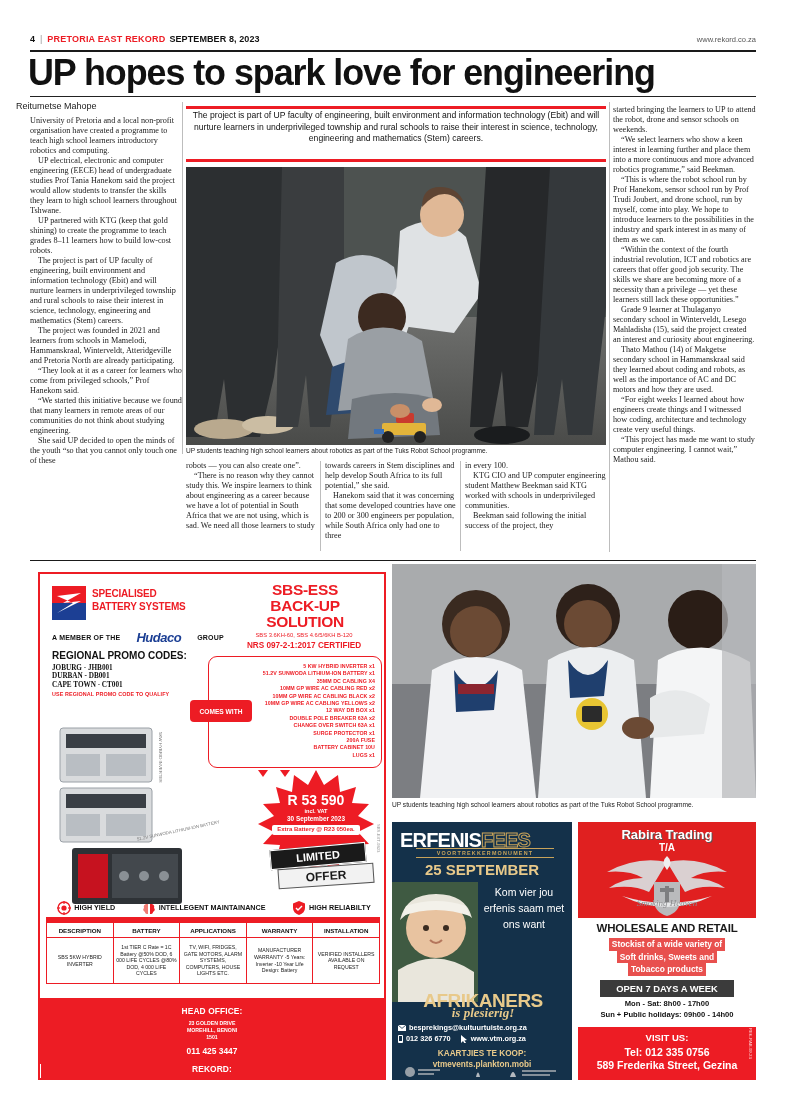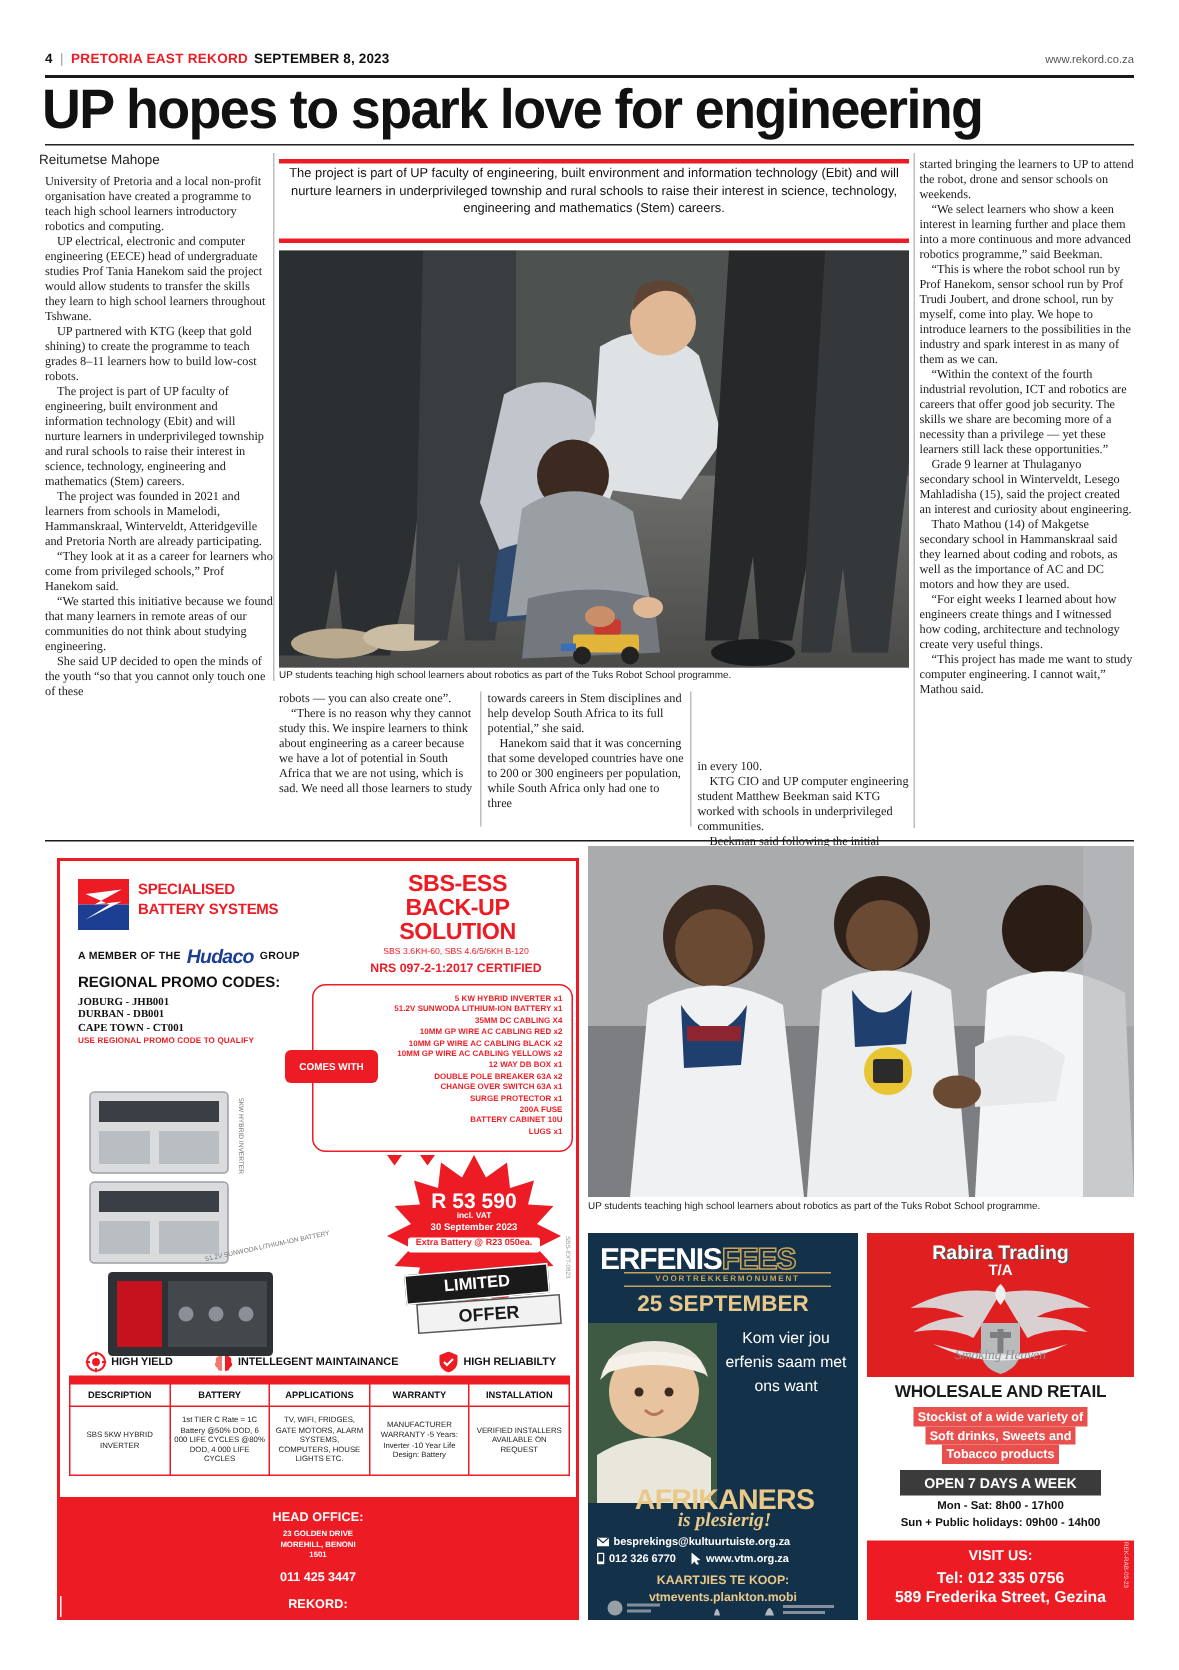--- a/index.html
+++ b/index.html
@@ -29,21 +29,21 @@
     position:absolute; left:28px; top:54px; width:730px;
     font-family:"Liberation Sans", sans-serif;
     font-weight:700; font-size:37px; line-height:38px;
     letter-spacing:-1.1px; color:#111;
     transform: scaleX(0.97); transform-origin: left top;
   }
   .headline-rule { position:absolute; left:30px; top:95px; width:726px; height:1px; background:#222; }
 
   
   .byline {
-    position:absolute; left:26px; top:101px; width:150px;
+    position:absolute; left:16px; top:101px; width:150px;
     font-family:"Liberation Sans", sans-serif;
     font-size:9px; color:#222;
   }
   .col-text {
     font-size:8.2px; line-height:10.0px; color:#1b1b1b;
     text-align:left; font-family:"Liberation Serif", serif;
   }
   .col-text p { text-indent:8px; margin:0; }
   .col-text p.first { text-indent:0; }
 
@@ -65,21 +65,21 @@
     overflow:hidden; background:#30343a;
   }
   .cap-main {
     position:absolute; left:186px; top:447px; width:420px;
     font-family:"Liberation Sans", sans-serif; font-size:6.6px; line-height:8px; color:#222;
   }
 
   
   .colm1 { position:absolute; left:186px; top:461px; width:130px; }
   .colm2 { position:absolute; left:325px; top:461px; width:131px; }
-  .colm3 { position:absolute; left:465px; top:461px; width:141px;margin-top:45px; }
+  .colm3 { position:absolute; left:465px; top:461px; width:141px; }
 
   
   .col5 { position:absolute; left:613px; top:105px; width:143px; }
 
   
   .vrule { position:absolute; width:0.7px; background:#bdbdbd; }
   .hr-sec { position:absolute; background:#1a1a1a; }
 
   
   .sbs-ad {
@@ -91,21 +91,21 @@
   .sbs-logo-bot { position:absolute; left:0; top:17px; width:34px; height:17px; background:#1c3f94;}
   .sbs-bolt { position:absolute; left:3px; top:6px; width:28px; height:22px; }
   .sbs-name {
     position:absolute; left:52px; top:14px;
     font-family:"Liberation Sans", sans-serif; font-weight:700;
     font-size:10px; line-height:12.5px; color:#ed1c24; letter-spacing:-.2px;
   }
   .sbs-member {
     position:absolute; left:12px; top:56px;
     font-family:"Liberation Sans", sans-serif; font-weight:700; font-size:7px;
-    color:#111; letter-spacing:.2px; display:flex; align-items:center; gap:4px;
+    color:#111; letter-spacing:.2px; display:flex; align-items:center; gap:16px;
   }
   .hudaco { color:#1c3f94; font-size:13px; font-style:italic; font-weight:700; letter-spacing:-.5px;}
 
   .promo-title {
     position:absolute; left:12px; top:76px;
     font-family:"Liberation Sans", sans-serif; font-weight:700; font-size:10px; color:#111;
   }
   .promo-list {
     position:absolute; left:12px; top:90px;
     font-family:Liberation Serif, serif; font-weight:700; font-size:7.2px;

